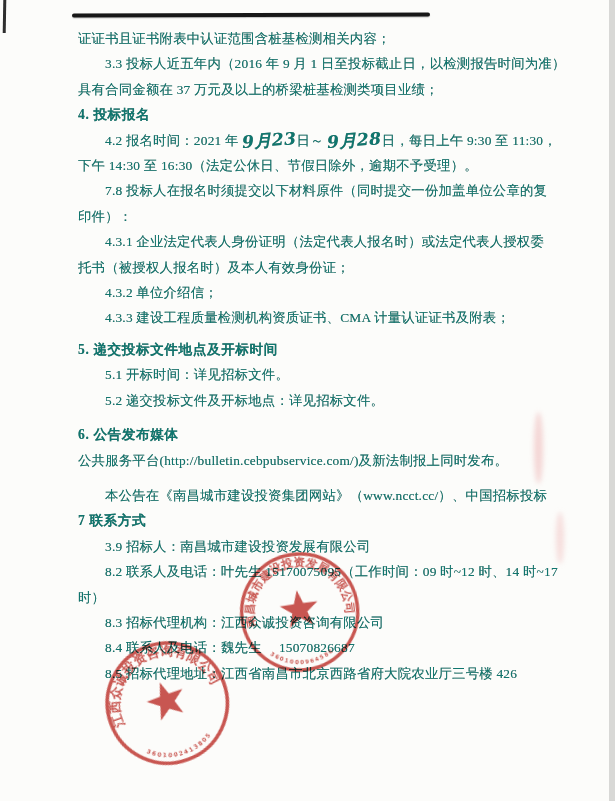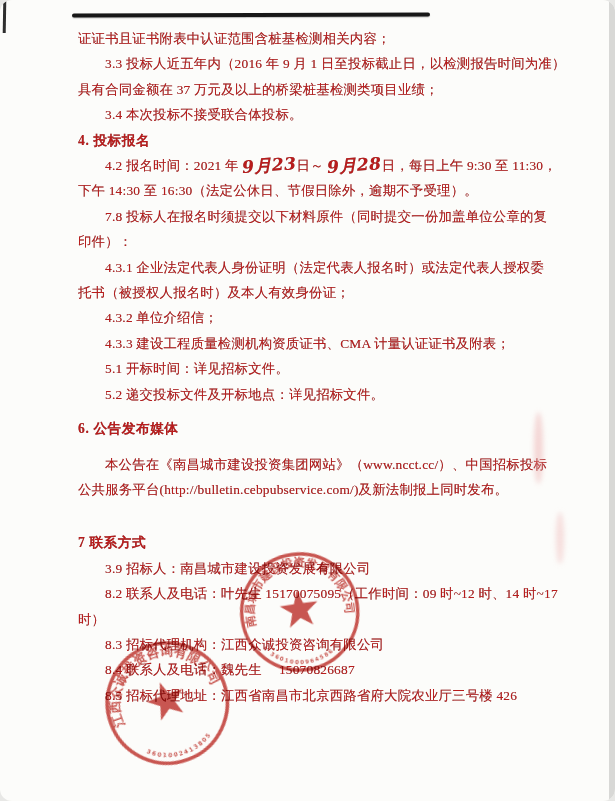--- a/index.html
+++ b/index.html
@@ -1,37 +1,37 @@
 <!DOCTYPE html>
 <html><head>
 <meta charset="utf-8">
 <style>
   html,body{margin:0;padding:0;background:#e8e8e6;}
   .page{
     position:relative;width:615px;height:801px;margin:0 auto;
     background:#fcfcfa;overflow:hidden;
-    font-family:"Liberation Serif","DejaVu Serif",serif;color:#b91c1c;border-radius:12px;
+    font-family:"Liberation Serif","DejaVu Serif",serif;color:#0f766e;
   }
   .scan-edge-right{position:absolute;right:0;top:0;width:6px;height:100%;background:#d8d8d6;}
   .scan-mark-left{position:absolute;left:3px;top:0;width:3px;height:33px;background:#2e2e2e;transform:rotate(1deg);}
   .scan-topline{
     position:absolute;left:72px;top:13px;width:358px;height:3.6px;background:#171717;
     border-radius:2px;transform:rotate(-0.15deg);box-shadow:0 1px 1px rgba(0,0,0,.22);
   }
   .content{position:absolute;left:78px;top:26px;width:505px;}
   .line{
     font-size:13.4px;line-height:25.4px;letter-spacing:.2px;white-space:nowrap;
     text-shadow:0 0 .6px rgba(43,43,43,.5);
   }
   .line.indent{padding-left:27px;}
   .line.heading{
     font-family:Liberation Serif, serif;
     font-weight:bold;font-size:13.6px;letter-spacing:.6px;
   }
-  .gap-xs{margin-top:9px}.gap-sm{margin-top:6px}.gap-md{margin-top:10px}.gap-lg{margin-top:28px}
+  .gap-xs{margin-top:9px}.gap-sm{margin-top:6px}.gap-md{margin-top:10px}.gap-lg{}
   .hand{
     font-family:"DejaVu Serif",serif;font-style:italic;font-weight:700;
     font-size:17px;letter-spacing:.5px;display:inline-block;
     transform:rotate(-4deg) translateY(1px);line-height:1;
   }
   .stamp{position:absolute;mix-blend-mode:multiply;opacity:.88;filter:blur(.3px);}
   .stamp-1{left:235px;top:547px;transform:rotate(-8deg);}
   .stamp-2{left:101px;top:636px;transform:rotate(-20deg);}
   .stamp svg text{font-family:"DejaVu Sans",sans-serif;fill:#c4403a;font-weight:bold;}
   .pink-streak{position:absolute;border-radius:50%;filter:blur(2.5px);pointer-events:none;}
@@ -44,35 +44,35 @@
 <div class="page">
 
   <div class="scan-edge-right"></div>
   <div class="scan-mark-left"></div>
   <div class="scan-topline"></div>
 
   <div class="content" id="doc-content">
       <div class="line body">证证书且证书附表中认证范围含桩基检测相关内容；</div>
       <div class="line indent">3.3 投标人近五年内（2016 年 9 月 1 日至投标截止日，以检测报告时间为准）</div>
       <div class="line body">具有合同金额在 37 万元及以上的桥梁桩基检测类项目业绩；</div>
-      <div class="line indent">3.4 本次投标不接受联合体投标。</div>
       <div class="line heading">4. 投标报名</div>
       <div class="line indent"><span>4.2 报名时间：2021 年 </span><span class="hand">9月23</span><span>日～ </span><span class="hand">9月28</span><span>日，每日上午 9:30 至 11:30，</span></div>
       <div class="line body">下午 14:30 至 16:30（法定公休日、节假日除外，逾期不予受理）。</div>
       <div class="line indent">7.8 投标人在报名时须提交以下材料原件（同时提交一份加盖单位公章的复</div>
       <div class="line body">印件）：</div>
       <div class="line indent">4.3.1 企业法定代表人身份证明（法定代表人报名时）或法定代表人授权委</div>
       <div class="line body">托书（被授权人报名时）及本人有效身份证；</div>
       <div class="line indent">4.3.2 单位介绍信；</div>
       <div class="line indent">4.3.3 建设工程质量检测机构资质证书、CMA 计量认证证书及附表；</div>
+      <div class="line heading gap-sm">5. 递交投标文件地点及开标时间</div>
       <div class="line indent">5.1 开标时间：详见招标文件。</div>
       <div class="line indent">5.2 递交投标文件及开标地点：详见招标文件。</div>
       <div class="line heading gap-xs">6. 公告发布媒体</div>
+      <div class="line body">公共服务平台(http://bulletin.cebpubservice.com/)及新法制报上同时发布。</div>
       <div class="line indent gap-md">本公告在《南昌城市建设投资集团网站》（www.ncct.cc/）、中国招标投标</div>
-      <div class="line body">公共服务平台(http://bulletin.cebpubservice.com/)及新法制报上同时发布。</div>
       <div class="line heading gap-lg">7 联系方式</div>
       <div class="line indent">3.9 招标人：南昌城市建设投资发展有限公司</div>
       <div class="line indent">8.2 联系人及电话：叶先生  15170075095（工作时间：09 时~12 时、14 时~17</div>
       <div class="line body">时）</div>
       <div class="line indent">8.3 招标代理机构：江西众诚投资咨询有限公司</div>
       <div class="line indent">8.4 联系人及电话：魏先生　 15070826687</div>
       <div class="line indent">8.5 招标代理地址：江西省南昌市北京西路省府大院农业厅三号楼 426</div>
     </div>
 
   <div class="pink-streak s1"></div>

